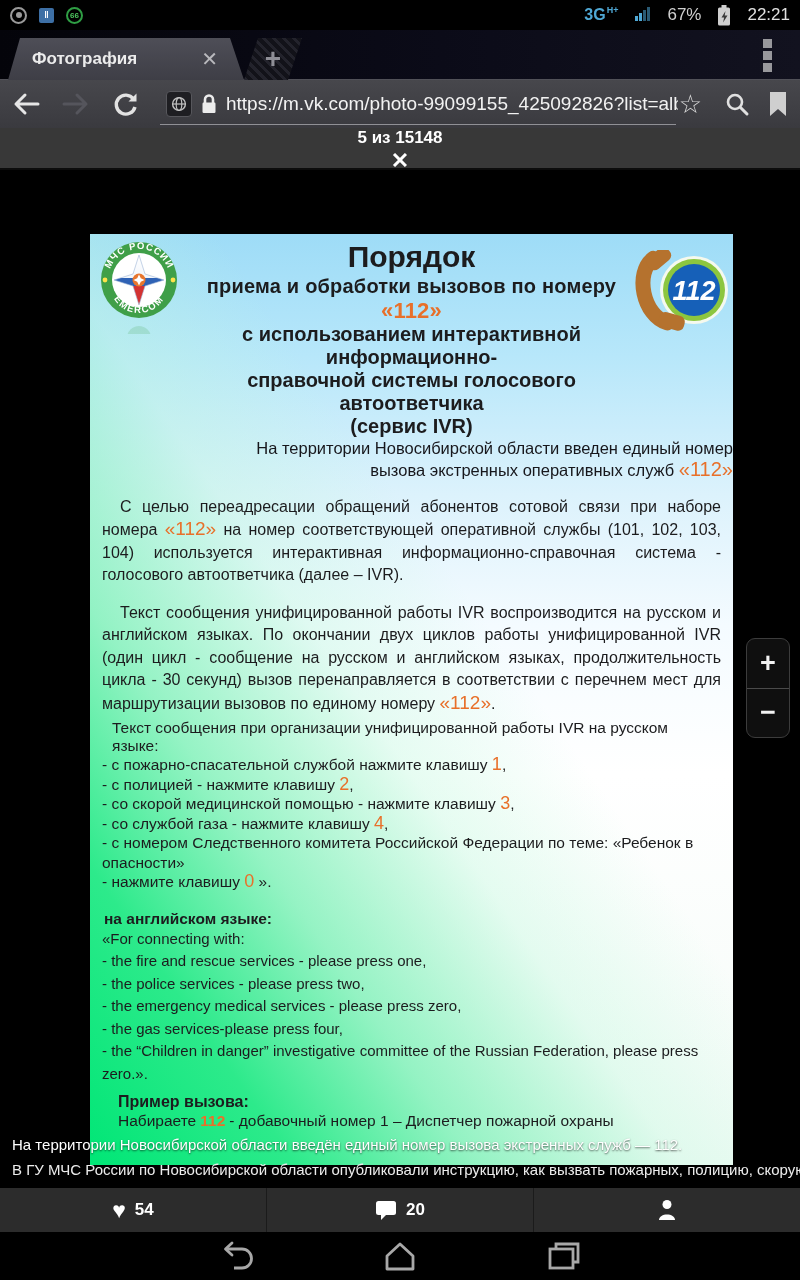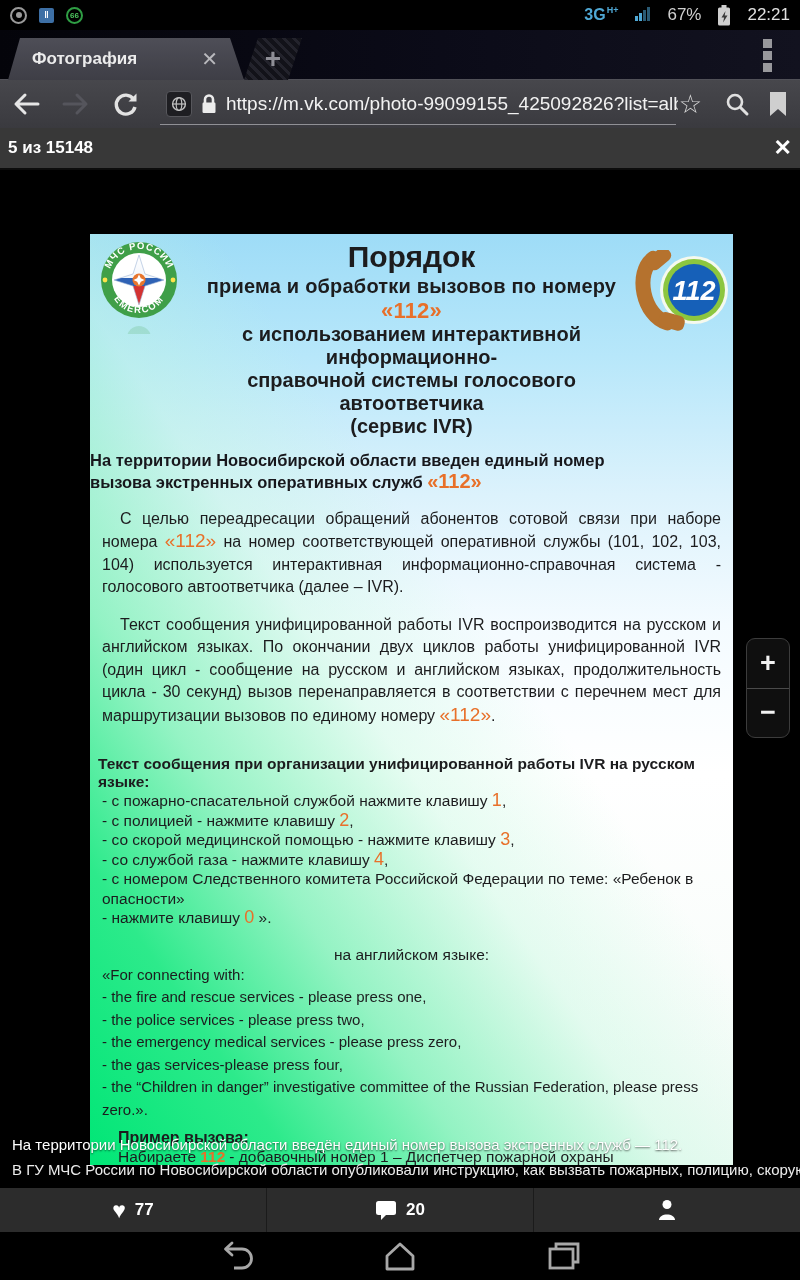--- a/index.html
+++ b/index.html
@@ -43,48 +43,48 @@
   .ub-icon{flex:0 0 auto;display:flex;align-items:center;justify-content:center;}
   .url-field{flex:1;display:flex;align-items:center;margin:0 6px;position:relative;height:100%;}
   .url-underline{position:absolute;left:0;right:30px;bottom:3px;height:1px;background:#909095;}
   .url-text{color:#f2f2f2;font-size:19px;white-space:nowrap;overflow:hidden;max-width:452px;margin-left:8px;}
   .favicon-badge{width:24px;height:24px;background:#1e1e22;border:1px solid #57575c;border-radius:4px;
                  display:flex;align-items:center;justify-content:center;margin-left:6px;}
   .star-glyph{color:#d8d8d8;font-size:26px;line-height:1;margin:0 4px;}
 
   
   .counter-bar{position:absolute;top:128px;left:0;width:800px;height:42px;background:#383838;
-               display:flex;align-items:center;justify-content:space-between;padding:0 8px;box-sizing:border-box;border-bottom:2px solid #0c0c0c;}
+               display:flex;align-items:center;justify-content:space-between;padding:0 26px;box-sizing:border-box;border-bottom:2px solid #0c0c0c;flex-direction:column;}
   .counter-text{color:#fff;font-size:17px;font-weight:bold;}
   .counter-close{color:#fff;font-size:22px;font-weight:bold;}
 
   
   .viewer{position:absolute;top:170px;left:0;width:800px;height:1018px;background:#000;}
 
   .poster{position:absolute;left:90px;top:64px;width:643px;height:931px;color:#1c1c1e;overflow:hidden;
     background-image:
       linear-gradient(to top right,#00e676 0%,#2dea8b 16%,rgba(120,240,180,.78) 30%,rgba(190,248,220,.38) 46%,rgba(220,250,235,0) 60%),
       linear-gradient(to bottom,#9edcf7 0%,#b7e7fa 13%,#dcf2fc 28%,#f4fbff 42%,#ffffff 58%,#f4fbf7 100%);}
   .hl{color:#e8702a;}
   .poster-header{position:relative;padding-top:6px;min-height:122px;}
   .emblem{position:absolute;left:8px;top:4px;}
   .logo112{position:absolute;right:2px;top:16px;}
   .titles{text-align:center;padding:0 84px;line-height:1.15;}
   .p-title{font-size:30px;font-weight:bold;}
   .p-sub{font-size:20px;font-weight:bold;letter-spacing:.2px;}
   .p-sub .hl{font-size:22px;}
   .p-sub-n{font-size:20px;font-weight:bold;}
-  .intro{margin-top:12px;text-align:left;font-size:16.5px;font-weight:bold;line-height:21px;color:#17171c;}
+  .intro{text-align:right;font-size:16.5px;font-weight:normal;line-height:21px;color:#17171c;}
   .intro .hl{font-size:20px;}
   .para{margin-top:15px;padding:0 12px;text-align:justify;font-size:16px;line-height:22.5px;text-indent:18px;}
   .para .hl{font-size:19px;}
-  .sec-h{margin-top:28px;padding:0 8px;font-size:15.5px;font-weight:bold;}
+  .sec-h{margin-top:4px;padding:0 22px;font-size:15.5px;font-weight:normal;}
   .ru-line{padding:0 12px;font-size:15.5px;line-height:19.5px;}
   .ru-line .hl{font-size:18px;}
-  .en-h{margin-top:18px;padding:0 14px;font-size:15.5px;font-weight:normal;text-align:center;}
+  .en-h{margin-top:18px;padding:0 14px;font-size:15.5px;font-weight:bold;}
   .en-line{padding:0 12px;font-size:15px;line-height:22.5px;}
   .ex-h{margin-top:8px;padding:0 28px;font-size:16px;font-weight:bold;}
   .ex-row{padding:0 28px;font-size:15.5px;line-height:20.5px;display:flex;align-items:center;gap:4px;}
   .ex-row .hl{font-weight:bold;}
 
   .caption{position:absolute;left:12px;top:966px;width:770px;color:#fff;font-size:15px;
            text-shadow:0 1px 2px rgba(0,0,0,.65);white-space:nowrap;}
   .descr{position:absolute;left:12px;top:991px;width:780px;color:#ececec;font-size:15px;white-space:nowrap;}
 
   .zoom-ctl{position:absolute;right:10px;top:468px;width:42px;height:98px;border:1px solid #3c3c3c;border-radius:9px;
@@ -292,21 +292,21 @@
       <div class="zoom-btn">−</div>
     </div>
 
     <div class="caption">На территории Новосибирской области введён единый номер вызова экстренных служб — 112.</div>
     <div class="descr">В ГУ МЧС России по Новосибирской области опубликовали инструкцию, как вызвать пожарных, полицию, скорую помощь, газовую…</div>
   </div>
 
   <div class="action-bar">
     <div class="ab-cell">
       <span class="heart-glyph">♥</span>
-      <span>77</span>
+      <span>54</span>
     </div>
     <div class="ab-cell">
       <svg width="22" height="21" viewBox="0 0 22 21">
         <rect x="1" y="1" width="20" height="14" rx="2.5" fill="#fff"></rect>
         <path d="M6 14 L6 20 L12 14 Z" fill="#fff"></path>
       </svg>
       <span>20</span>
     </div>
     <div class="ab-cell">
       <svg width="20" height="22" viewBox="0 0 20 22">

